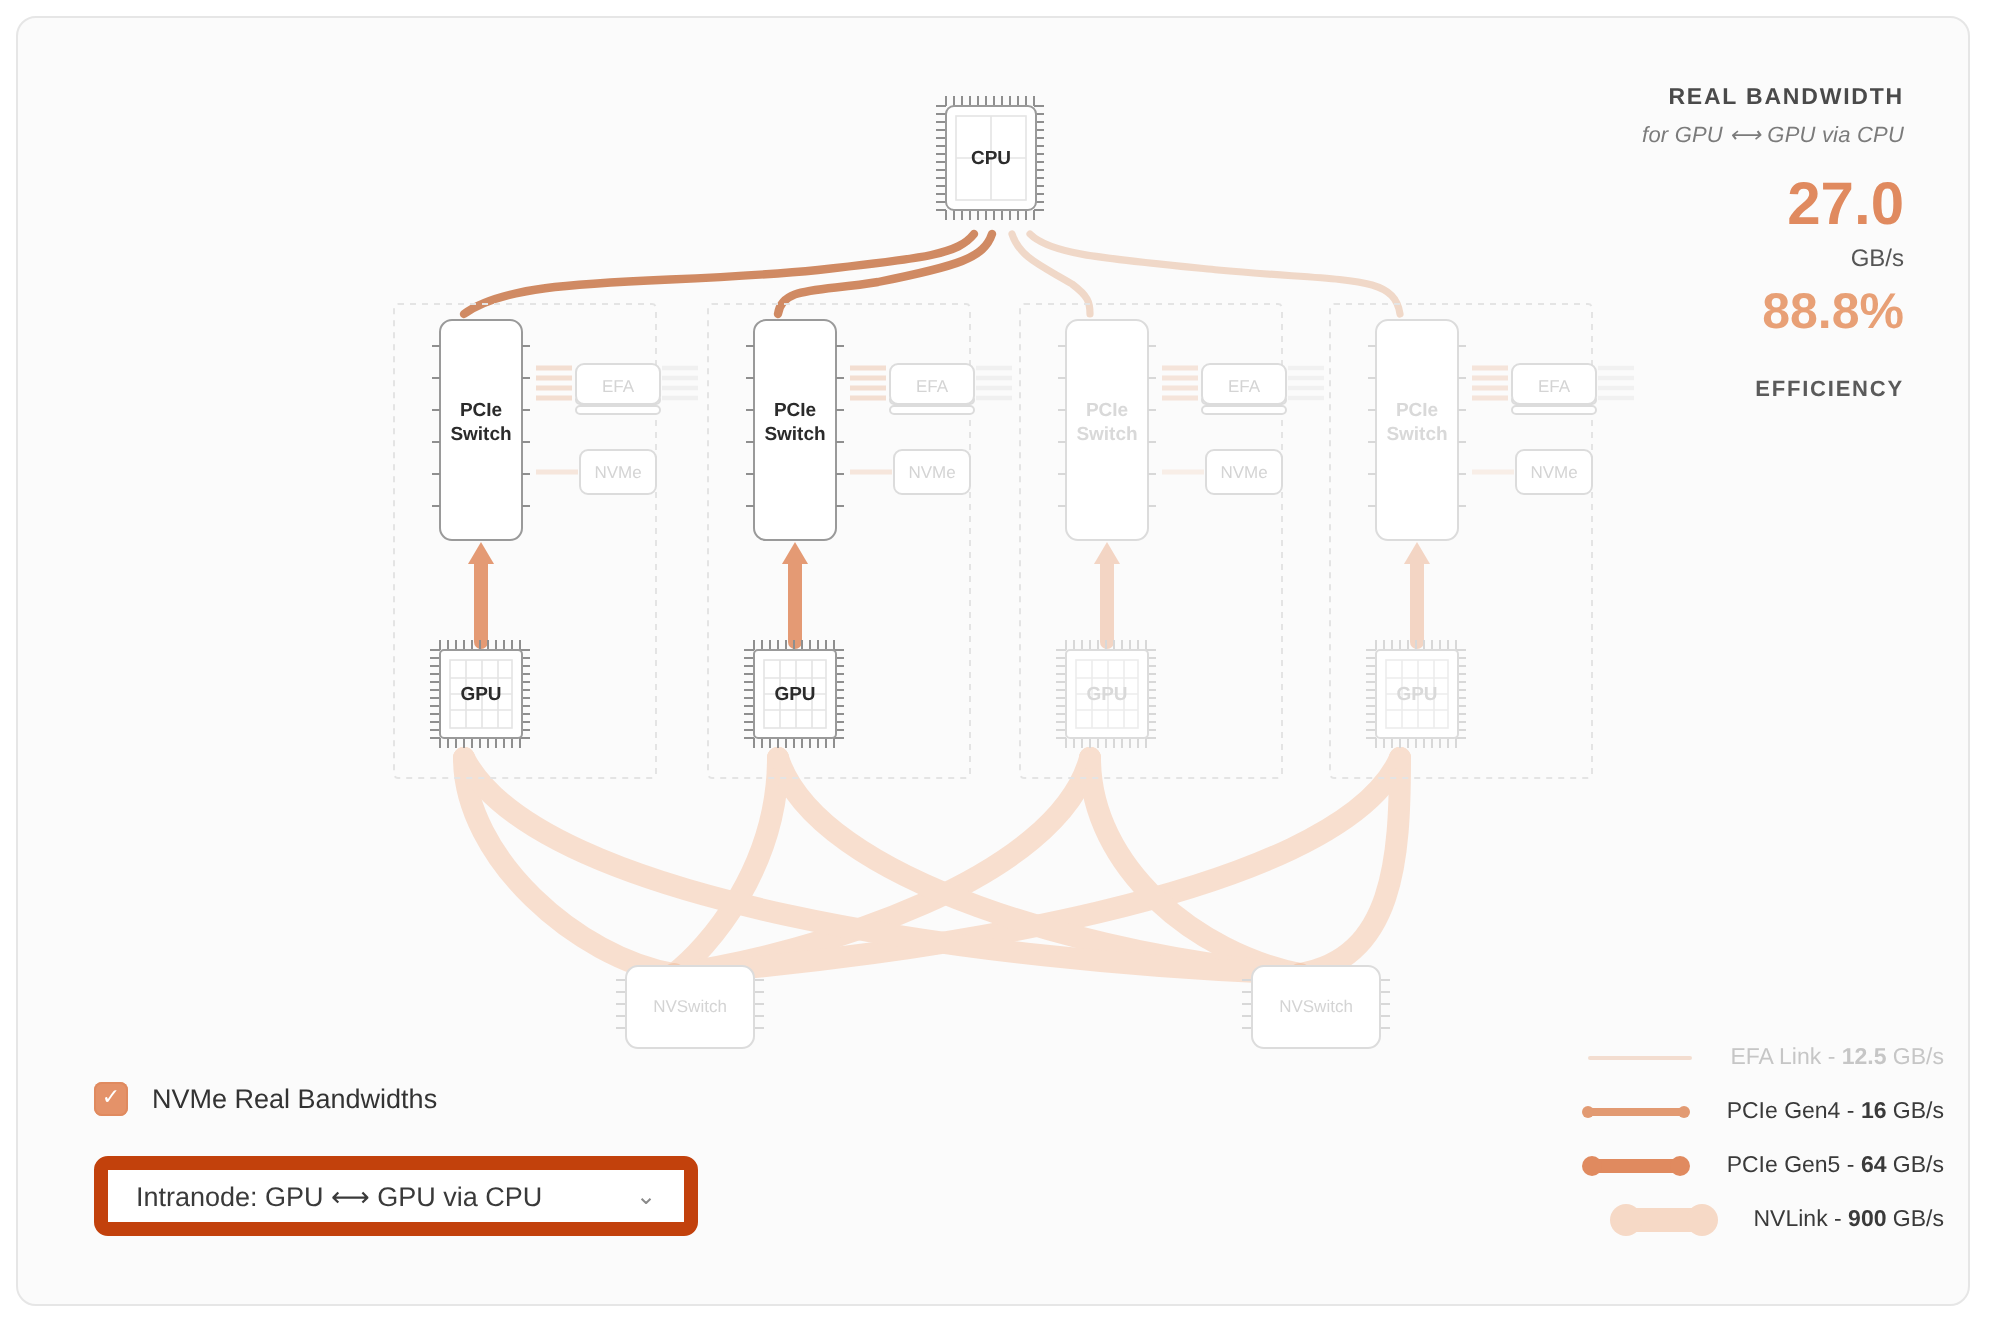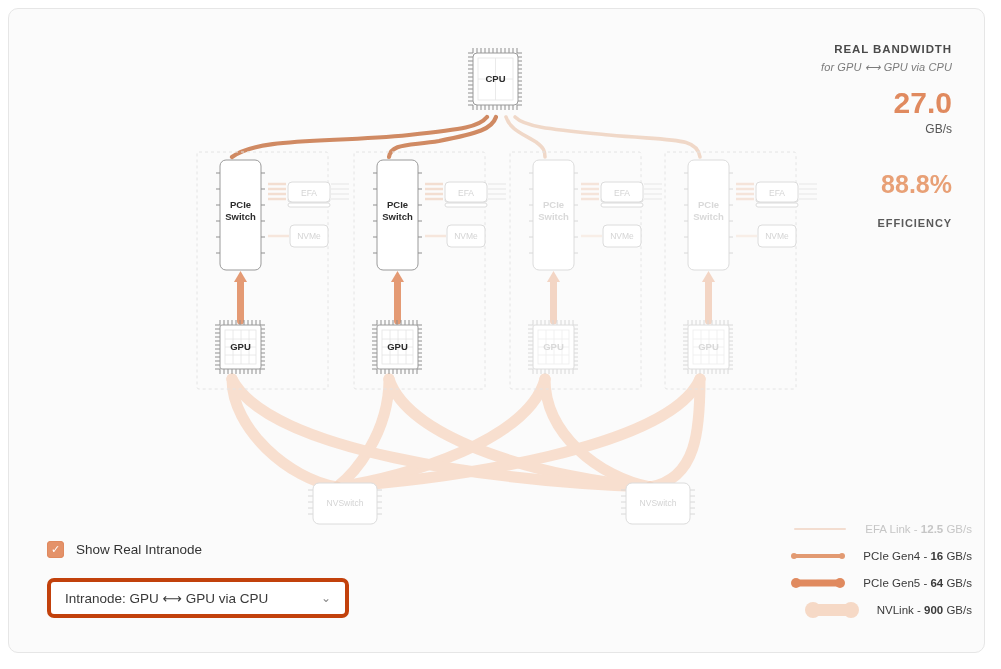--- a/index.html
+++ b/index.html
@@ -33,21 +33,21 @@
   }
   .stats .sub{
     font-size:11px;color:#7b7b7b;font-style:italic;margin-top:6px;
     white-space:nowrap;letter-spacing:.1px;
   }
   .stats .big{
     font-size:30px;font-weight:700;color:#e08a5f;margin-top:14px;line-height:1;
   }
   .stats .unit{font-size:12px;color:#555;margin-top:4px;}
   .stats .big2{
-    font-size:25px;font-weight:700;color:#e8a076;margin-top:36px;line-height:1;
+    font-size:25px;font-weight:700;color:#e8a076;margin-top:8px;line-height:1;
   }
   .stats .unit2{
     font-size:11px;color:#5a5a5a;margin-top:20px;letter-spacing:.9px;font-weight:700;
   }
 
   
   .legend{position:absolute;right:12px;bottom:26px;width:228px;}
   .legend-row{
     display:flex;align-items:center;justify-content:flex-end;
     height:22px;margin-bottom:5px;
@@ -61,21 +61,21 @@
   .controls{position:absolute;left:38px;bottom:34px;}
   .check-row{display:flex;align-items:center;margin-bottom:20px;}
   .checkbox{
     width:17px;height:17px;border-radius:4px;background:#e49269;
     display:flex;align-items:center;justify-content:center;
     color:#fff;font-size:11px;line-height:1;flex:0 0 auto;
     box-shadow:0 0 0 1px #e08a5f inset;
   }
   .check-label{font-size:13.5px;color:#333;margin-left:12px;}
   .select{
-    width:302px;height:40px;border:4px solid #c2410c;border-radius:7px;
+    width:302px;height:40px;border:7px solid #c2410c;border-radius:7px;
     background:#fff;display:flex;align-items:center;
     padding:0 14px;box-sizing:border-box;
   }
   .select .sel-val{font-size:13.5px;color:#3a3a3a;flex:1 1 auto;}
   .select .chev{color:#8a8a8a;font-size:12px;flex:0 0 auto;}
 </style>
 </head>
 <body>
 
 <div id="app">
@@ -699,21 +699,21 @@
             <circle cx="8" cy="8" r="8" fill="#f6d9c6"></circle>
             <circle cx="46" cy="8" r="8" fill="#f6d9c6"></circle>
           </svg></div>
         <div class="legend-text">NVLink - <b>900</b> GB/s</div>
       </div>
     </div>
 
   <div class="controls">
     <div class="check-row">
       <div class="checkbox">✓</div>
-      <div class="check-label">Show Real Intranode</div>
+      <div class="check-label">NVMe Real Bandwidths</div>
     </div>
     <div class="select">
       <div class="sel-val">Intranode: GPU ⟷ GPU via CPU</div>
       <div class="chev">⌄</div>
     </div>
   </div>
 
 </div>
 
 </body></html>

